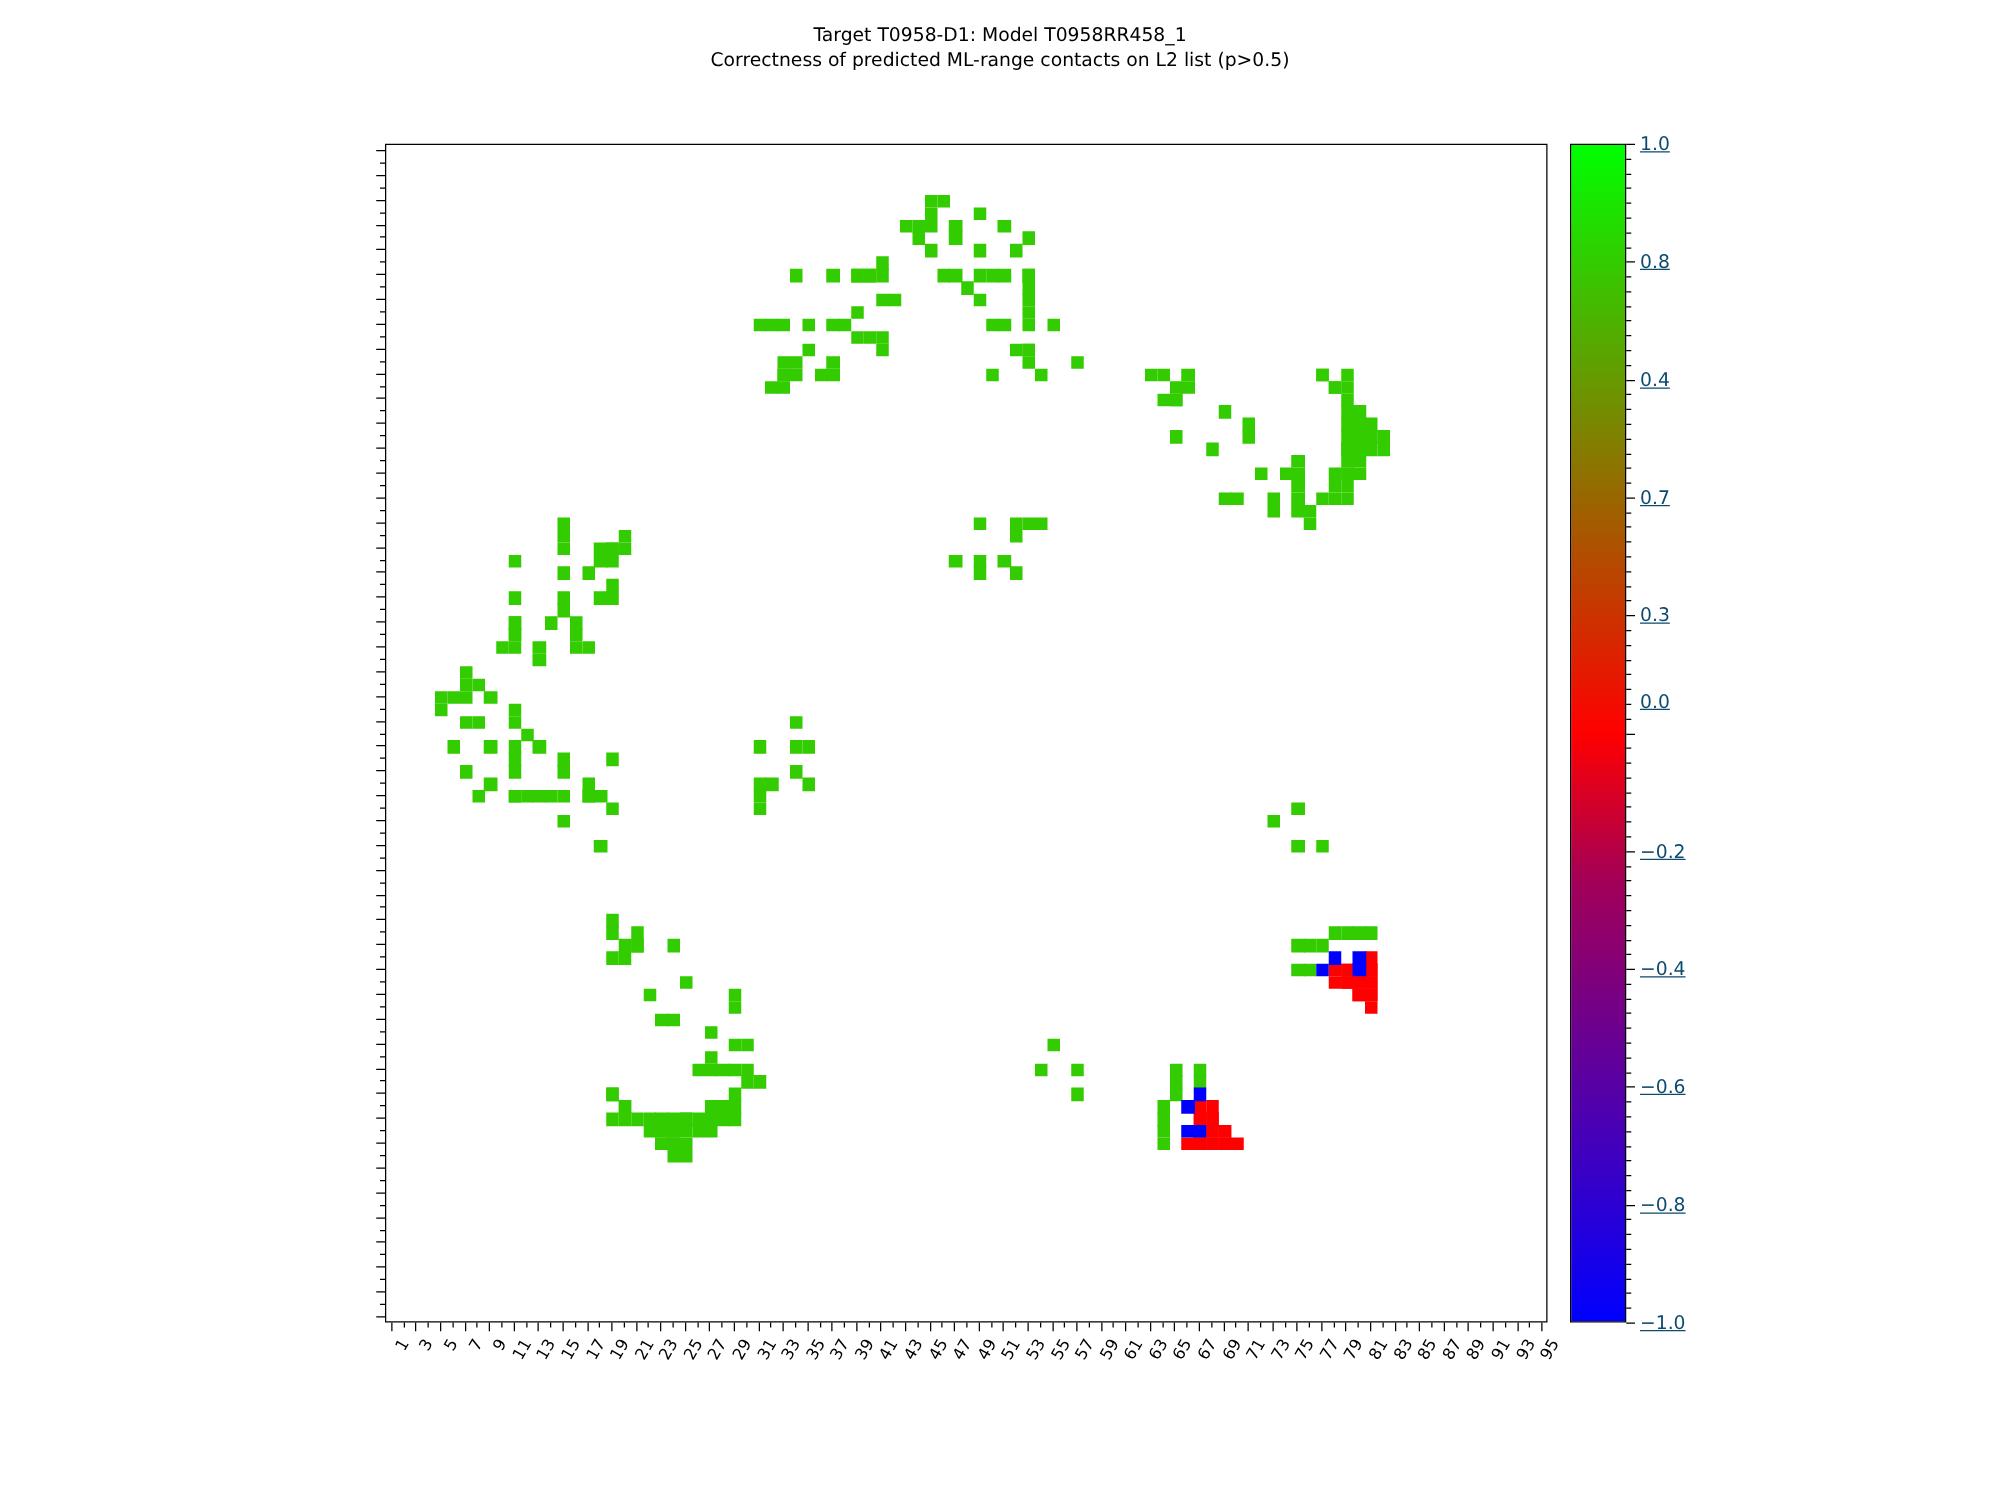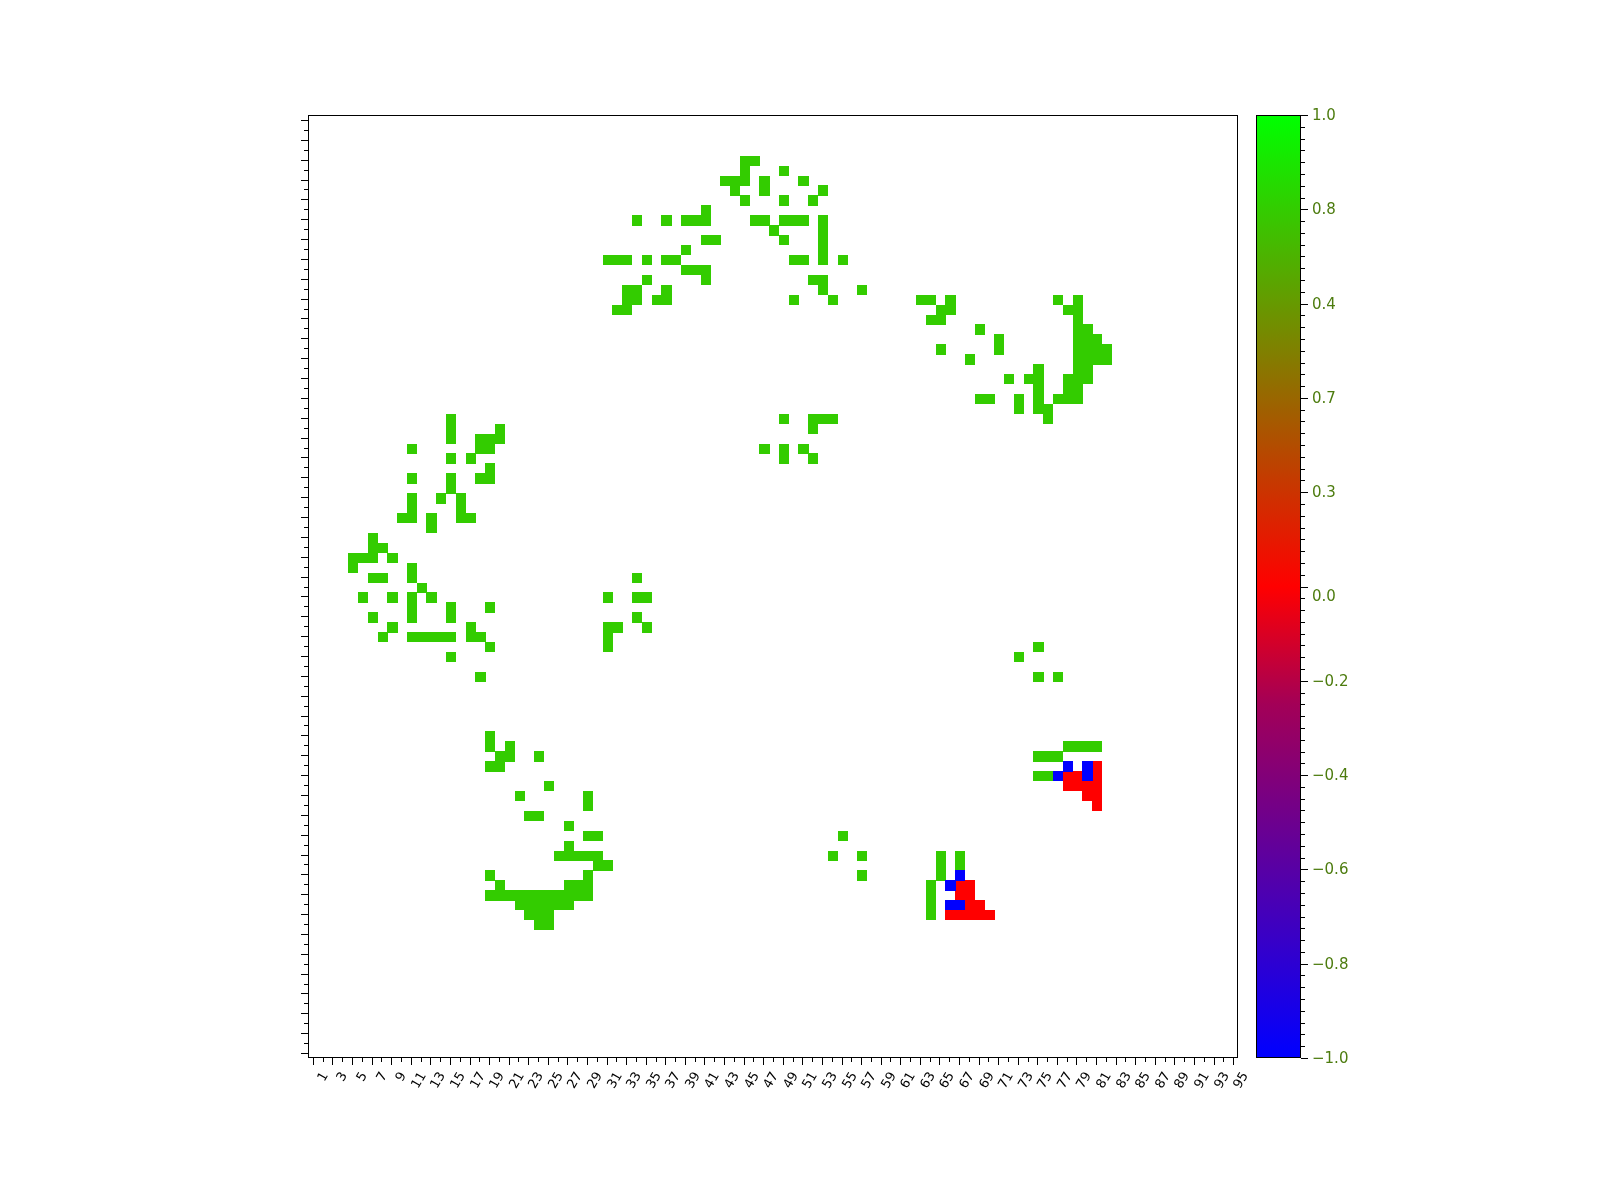--- a/index.html
+++ b/index.html
@@ -94,28 +94,33 @@
     position: absolute;
     left: 45px; width: 7px; height: 1px; background: #000;
   }
   .cbtick-mark.minor { width: 4px; }
   .cbtick-label {
     position: absolute;
     left: 56px;
     font-size: 15px;
     transform: translateY(-50%);
     white-space: nowrap;
-    color: #4d7c0f;
+    color: #0c4a6e;
+    text-decoration: underline;
   }
 </style>
 </head>
 <body>
 
 <div id="root">
 
+  <div class="title-block">
+    <div class="title-line">Target T0958-D1: Model T0958RR458_1</div>
+    <div class="title-line">Correctness of predicted ML-range contacts on L2 list (p&gt;0.5)</div>
+  </div>
 
 
   <div id="plot-frame">
       <div class="cell" style="left: 440.526px; top: 39.7053px; width: 10.1895px; height: 10.3263px; background: rgb(51, 204, 0);"></div>
       <div class="cell" style="left: 39.1579px; top: 446.684px; width: 10.1895px; height: 10.3263px; background: rgb(51, 204, 0);"></div>
       <div class="cell" style="left: 411.158px; top: 59.5579px; width: 10.1895px; height: 10.3263px; background: rgb(51, 204, 0);"></div>
       <div class="cell" style="left: 58.7368px; top: 416.905px; width: 10.1895px; height: 10.3263px; background: rgb(51, 204, 0);"></div>
       <div class="cell" style="left: 420.947px; top: 59.5579px; width: 10.1895px; height: 10.3263px; background: rgb(51, 204, 0);"></div>
       <div class="cell" style="left: 58.7368px; top: 426.832px; width: 10.1895px; height: 10.3263px; background: rgb(51, 204, 0);"></div>
       <div class="cell" style="left: 450.316px; top: 59.5579px; width: 10.1895px; height: 10.3263px; background: rgb(51, 204, 0);"></div>
@@ -717,21 +722,21 @@
       <div class="cbtick-label" style="top: 943px;">−1.0</div>
       <div class="cbtick-mark" style="top: 848.7px;"></div>
       <div class="cbtick-label" style="top: 848.7px;">−0.8</div>
       <div class="cbtick-mark" style="top: 754.4px;"></div>
       <div class="cbtick-label" style="top: 754.4px;">−0.6</div>
       <div class="cbtick-mark" style="top: 660.1px;"></div>
       <div class="cbtick-label" style="top: 660.1px;">−0.4</div>
       <div class="cbtick-mark" style="top: 565.8px;"></div>
       <div class="cbtick-label" style="top: 565.8px;">−0.2</div>
       <div class="cbtick-mark" style="top: 471.5px;"></div>
-      <div class="cbtick-label" style="top: 481px; text-align: center;">0.0</div>
+      <div class="cbtick-label" style="top: 446px; text-align: center;">0.0</div>
       <div class="cbtick-mark" style="top: 377.2px;"></div>
       <div class="cbtick-label" style="top: 377.2px;">0.3</div>
       <div class="cbtick-mark" style="top: 282.9px;"></div>
       <div class="cbtick-label" style="top: 282.9px;">0.7</div>
       <div class="cbtick-mark" style="top: 188.6px;"></div>
       <div class="cbtick-label" style="top: 188.6px;">0.4</div>
       <div class="cbtick-mark" style="top: 94.3px;"></div>
       <div class="cbtick-label" style="top: 94.3px;">0.8</div>
       <div class="cbtick-mark" style="top: 0px;"></div>
       <div class="cbtick-label" style="top: 0px;">1.0</div>

